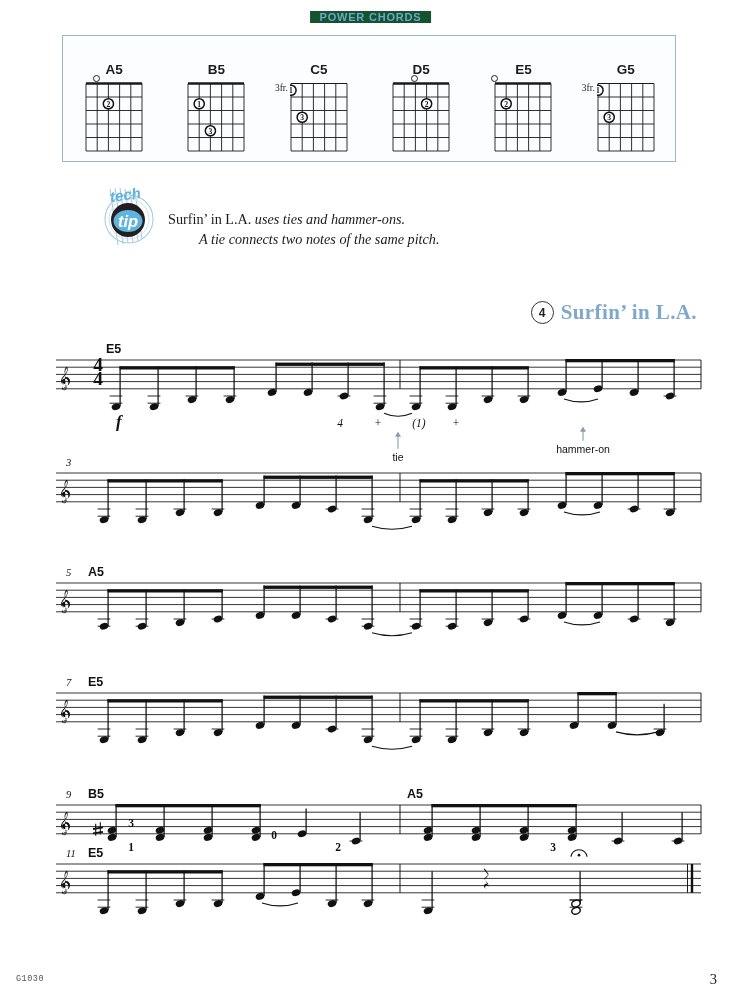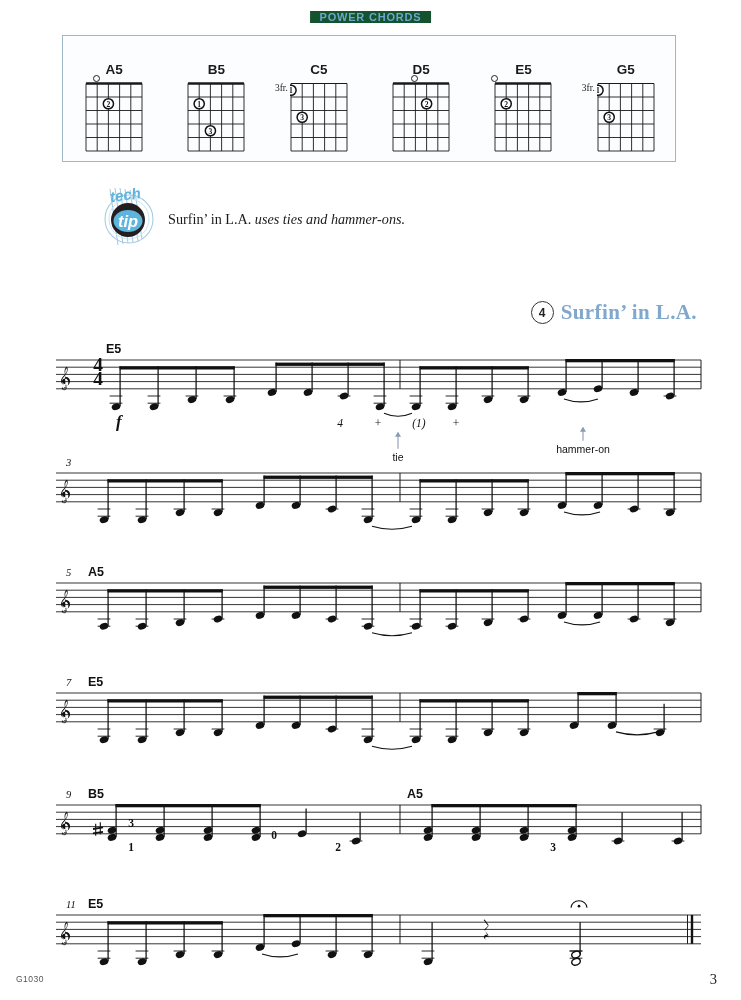--- a/index.html
+++ b/index.html
@@ -138,21 +138,21 @@
   }
 
   
   .system { position: absolute; left: 56px; width: 645px; }
   .system svg { display: block; overflow: visible; }
 
   
   #footer-code {
     position: absolute;
     left: 16px; bottom: 16px;
-    font-family: Liberation Sans, sans-serif;
+    font-family: Liberation Mono, monospace;
     font-size: 8.5px;
     color: #555;
     letter-spacing: 0.5px;
   }
   #page-num {
     position: absolute;
     right: 24px; bottom: 12px;
     font-family: "Liberation Serif", serif;
     font-size: 14.5px;
     color: #222;
@@ -327,20 +327,21 @@
       <circle cx="33" cy="36" r="24" fill="none" stroke="#a7cde5" stroke-width="1.1"></circle>
       <circle cx="33" cy="36" r="20" fill="none" stroke="#cde4f2" stroke-width="1"></circle>
       <circle cx="32" cy="37" r="17" fill="#231f20"></circle>
       <ellipse cx="32" cy="38" rx="14.5" ry="11" fill="#5fb4dd"></ellipse>
       <text x="32" y="44" text-anchor="middle" font-family="Liberation Sans, sans-serif" font-size="16.5" font-weight="bold" font-style="italic" fill="#ffffff">tip</text>
       <text x="30" y="17" text-anchor="middle" font-family="Liberation Sans, sans-serif" font-size="15" font-weight="bold" font-style="italic" fill="#5fb4dd" transform="rotate(-8 30 17)">tech</text>
     </svg>
   </div>
   <div id="tt-text">
       <div class="tt-line"><span class="tt-roman">Surfin’ in L.A.</span><span class="tt-ital"> uses ties and hammer-ons.</span></div>
+      <div class="tt-line indent"><span class="tt-ital">A tie connects two notes of the same pitch.</span></div>
     </div>
 </div>
 
 <div id="songtitle">
   <div id="track-circle">4</div>
   <div id="title-text">Surfin’ in L.A.</div>
 </div>
 
 <div class="system" id="sys0" style="top:330px;">
     <svg width="645" height="110" viewBox="0 0 645 110">
@@ -1005,21 +1006,21 @@
         <ellipse cx="622" cy="66" rx="4.4" ry="3.25" transform="rotate(-20 622 66)" fill="#111"></ellipse>
       </g>
       <line x1="626.1" y1="65.5" x2="626.1" y2="37.2" stroke="#111" stroke-width="1.25"></line>
       <text x="75" y="52" text-anchor="middle" font-family="Liberation Serif, serif" font-size="11.5" font-weight="bold" fill="#111">3</text>
       <text x="75" y="76" text-anchor="middle" font-family="Liberation Serif, serif" font-size="11.5" font-weight="bold" fill="#111">1</text>
       <text x="218" y="64" text-anchor="middle" font-family="Liberation Serif, serif" font-size="11.5" font-weight="bold" fill="#111">0</text>
       <text x="282" y="76" text-anchor="middle" font-family="Liberation Serif, serif" font-size="11.5" font-weight="bold" fill="#111">2</text>
       <text x="497" y="76" text-anchor="middle" font-family="Liberation Serif, serif" font-size="11.5" font-weight="bold" fill="#111">3</text>
     </svg>
   </div>
-<div class="system" id="sys5" style="top:885px;">
+<div class="system" id="sys5" style="top:834px;">
     <svg width="645" height="110" viewBox="0 0 645 110">
       <g>
         <line x1="0" y1="30" x2="645" y2="30" stroke="#111" stroke-width="0.85"></line>
         <line x1="0" y1="37.2" x2="645" y2="37.2" stroke="#111" stroke-width="0.85"></line>
         <line x1="0" y1="44.4" x2="645" y2="44.4" stroke="#111" stroke-width="0.85"></line>
         <line x1="0" y1="51.6" x2="645" y2="51.6" stroke="#111" stroke-width="0.85"></line>
         <line x1="0" y1="58.8" x2="645" y2="58.8" stroke="#111" stroke-width="0.85"></line>
       </g>
       <g transform="translate(8,44.4) scale(0.0335)">
         <path d="M -30 420 C 70 400 130 330 130 250 C 130 175 85 120 30 120 C -25 120 -65 160 -65 215 C -65 275 -20 315 35 315 C 45 315 58 313 66 309 L 78 392 C 84 437 50 470 3 470 C -37 470 -66 447 -66 415 C -66 400 -58 389 -44 389 C -30 389 -20 399 -20 413 C -20 424 -27 432 -38 435 C -30 447 -16 454 2 454 C 36 454 60 430 55 394 L 43 310 C 37 311 30 312 23 312 C -42 312 -90 262 -90 196 C -90 120 -30 55 30 0 L 20 -60 C 12 -108 20 -160 48 -200 C 72 -235 92 -240 100 -215 C 118 -158 112 -85 70 -30 C 58 -14 45 1 32 15 L 43 80 C 48 79 54 78 60 78 C 130 78 180 135 180 205 C 180 280 125 340 50 360 Z M 40 -10 C 75 -50 92 -100 88 -150 C 86 -180 75 -185 62 -165 C 42 -133 32 -85 38 -45 Z M 30 40 C -20 88 -62 140 -62 195 C -62 245 -25 284 25 284 C 31 284 36 283 41 282 Z" fill="#111"></path>

